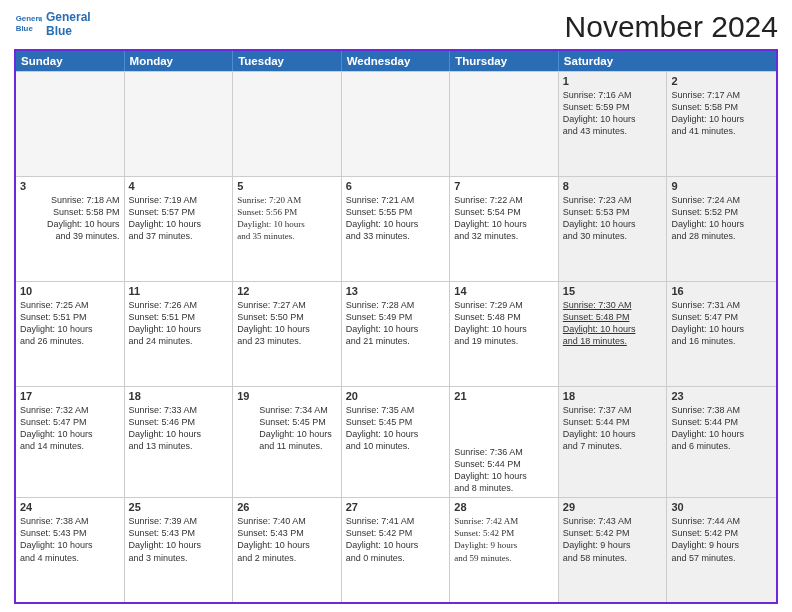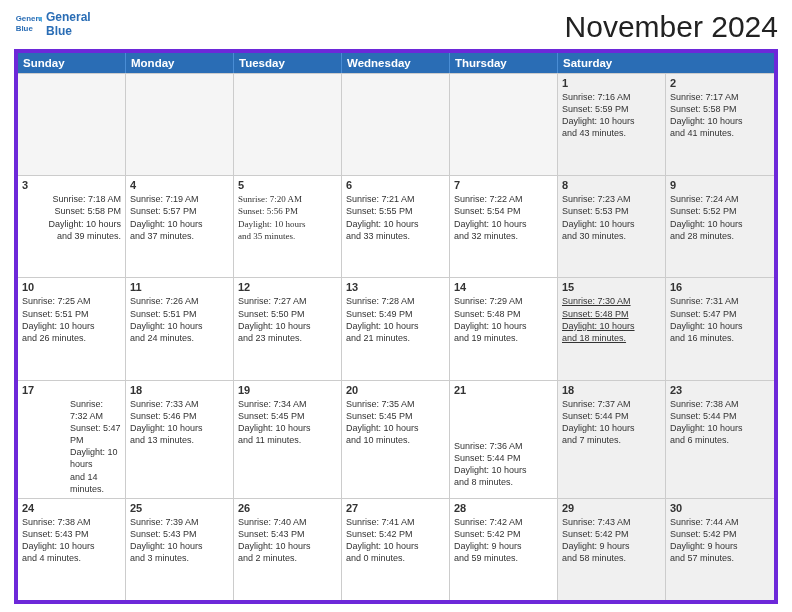--- a/index.html
+++ b/index.html
@@ -50,21 +50,21 @@
       line-height: 1.1;
     }
     .location {
       font-size: 13px;
       color: #555;
     }
     .calendar {
       flex: 1;
       display: flex;
       flex-direction: column;
-      border: 4px solid #6d28d9;
+      border: 2px solid #6d28d9;
     }
     .cal-header-row {
       display: grid;
       grid-template-columns: repeat(7, 1fr);
       background: #2a6db5;
     }
     .cal-header-cell {
       color: #fff;
       font-size: 11.5px;
       font-weight: bold;
@@ -261,35 +261,35 @@
             <span class="day-num">16</span>
             <div class="day-info" style="white-space: pre-line;">Sunrise: 7:31 AM
 Sunset: 5:47 PM
 Daylight: 10 hours
 and 16 minutes.</div>
           </div>
         </div>
         <div class="cal-week">
           <div class="cal-cell">
             <span class="day-num">17</span>
-            <div class="day-info" style="white-space: pre-line; margin-left: 48px;">Sunrise: 7:32 AM
+            <div class="day-info" style="white-space: pre-line;">Sunrise: 7:32 AM
 Sunset: 5:47 PM
 Daylight: 10 hours
 and 14 minutes.</div>
           </div>
           <div class="cal-cell">
             <span class="day-num">18</span>
             <div class="day-info" style="white-space: pre-line;">Sunrise: 7:33 AM
 Sunset: 5:46 PM
 Daylight: 10 hours
 and 13 minutes.</div>
           </div>
           <div class="cal-cell">
             <span class="day-num">19</span>
-            <div class="day-info" style="white-space: pre-line;">Sunrise: 7:34 AM
+            <div class="day-info" style="white-space: pre-line; margin-left: 22px;">Sunrise: 7:34 AM
 Sunset: 5:45 PM
 Daylight: 10 hours
 and 11 minutes.</div>
           </div>
           <div class="cal-cell">
             <span class="day-num">20</span>
             <div class="day-info" style="white-space: pre-line;">Sunrise: 7:35 AM
 Sunset: 5:45 PM
 Daylight: 10 hours
 and 10 minutes.</div>
@@ -340,21 +340,21 @@
           </div>
           <div class="cal-cell">
             <span class="day-num">27</span>
             <div class="day-info" style="white-space: pre-line;">Sunrise: 7:41 AM
 Sunset: 5:42 PM
 Daylight: 10 hours
 and 0 minutes.</div>
           </div>
           <div class="cal-cell">
             <span class="day-num">28</span>
-            <div class="day-info" style="white-space: pre-line;">Sunrise: 7:42 AM
+            <div class="day-info" style="white-space: pre-line; font-family: Liberation Serif, serif;">Sunrise: 7:42 AM
 Sunset: 5:42 PM
 Daylight: 9 hours
 and 59 minutes.</div>
           </div>
           <div class="cal-cell shaded">
             <span class="day-num">29</span>
             <div class="day-info" style="white-space: pre-line;">Sunrise: 7:43 AM
 Sunset: 5:42 PM
 Daylight: 9 hours
 and 58 minutes.</div>

